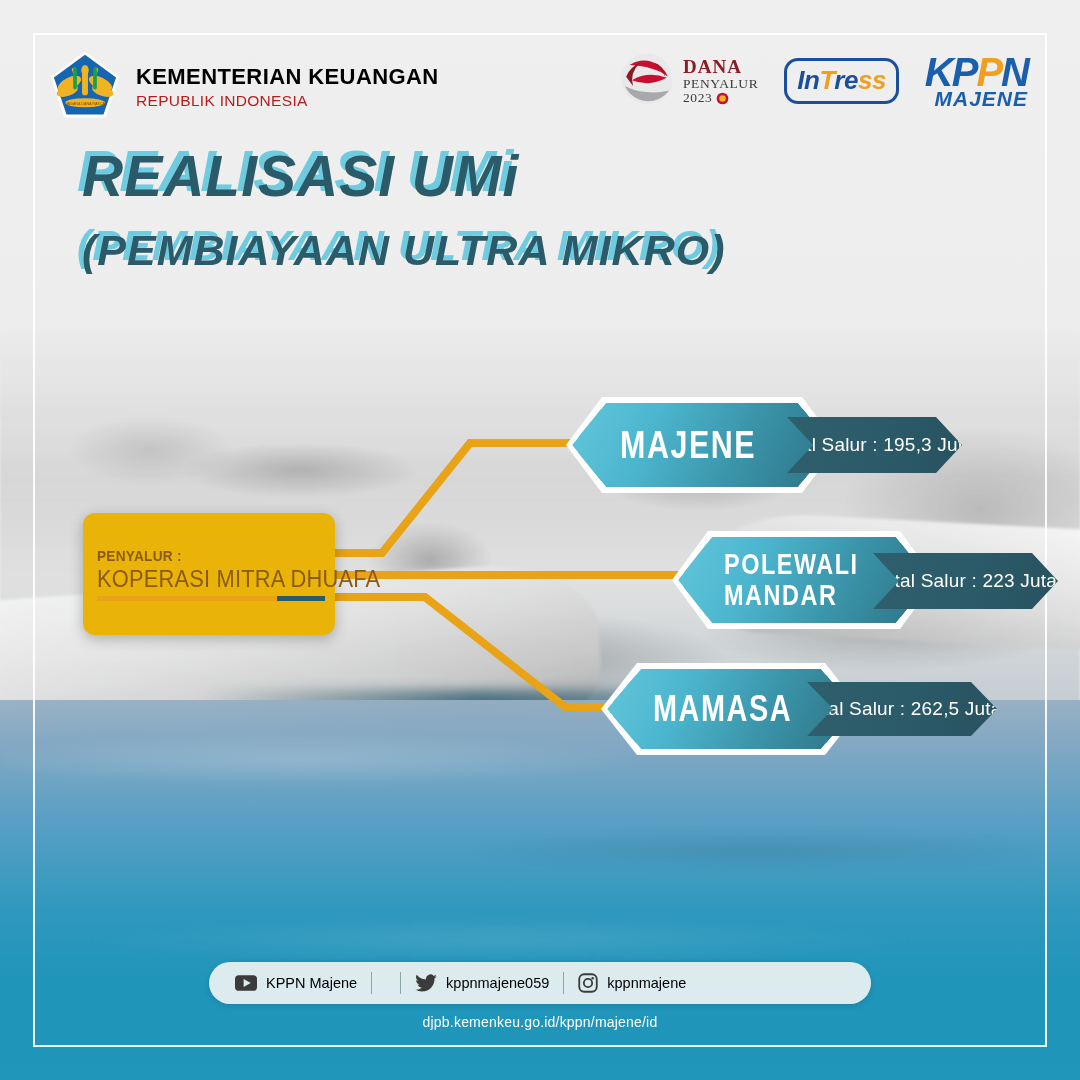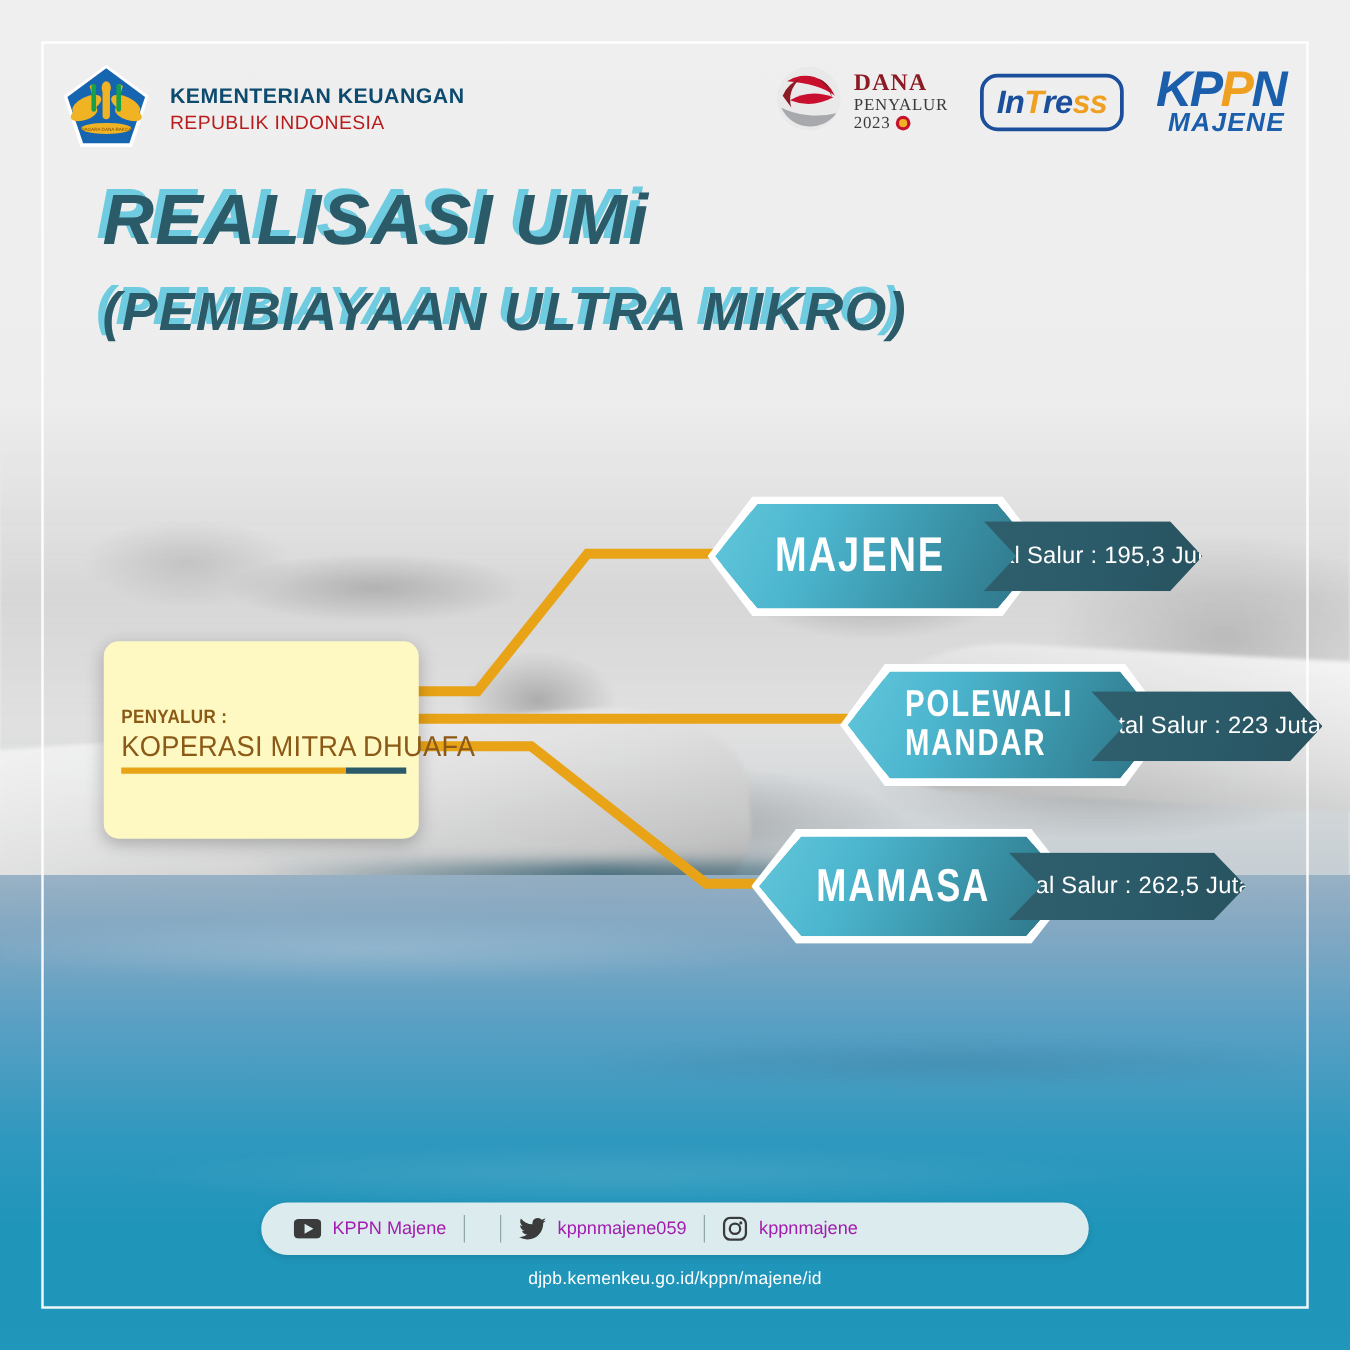--- a/index.html
+++ b/index.html
@@ -56,21 +56,21 @@
   .header-fade{position:absolute;left:0;top:0;width:1080px;height:300px;
      background:linear-gradient(180deg,#efefef 0%,#eeeeee 70%,rgba(238,238,238,0) 100%);}
 
   
   .frame{position:absolute;left:33px;top:33px;width:1014px;height:1014px;
      border:2px solid rgba(255,255,255,.92);box-sizing:border-box;pointer-events:none;}
 
   
   .kemenkeu{position:absolute;left:48px;top:48px;display:flex;align-items:center;gap:14px;}
   .kemenkeu .txt{line-height:1.35;}
-  .kemenkeu .l1{font-size:17px;font-weight:bold;color:#0c4a6e;letter-spacing:.4px;}
+  .kemenkeu .l1{font-size:22px;font-weight:bold;color:#000000;letter-spacing:.4px;}
   .kemenkeu .l2{font-size:15.5px;color:#b91c1c;letter-spacing:.3px;}
 
   .logos-right{position:absolute;right:52px;top:50px;display:flex;align-items:center;gap:26px;}
   .asean{display:flex;align-items:center;gap:7px;}
   .asean-txt{line-height:1.05;text-align:left;}
   .asean-txt .a1{font-size:19px;font-weight:bold;color:#8d1b24;letter-spacing:1px;font-family:"Liberation Serif",serif;}
   .asean-txt .a2{font-size:13.5px;color:#3a3a3a;letter-spacing:.6px;font-family:"Liberation Serif",serif;}
   .asean-txt .a3{font-size:13.5px;color:#3a3a3a;letter-spacing:.6px;font-family:"Liberation Serif",serif;display:flex;align-items:center;gap:4px;}
   .intress{border:3px solid #1b4f9c;border-radius:14px;padding:4px 10px 5px;
      position:relative;background:transparent;}
@@ -85,22 +85,22 @@
      letter-spacing:1px;line-height:1;}
   .t1{font-size:57px;}
   .t2{font-size:43px;margin-top:24px;}
   .t-line .sh{position:absolute;left:-5px;top:-5px;color:#6fcce0;z-index:1;white-space:nowrap;}
   .t-line .fg{position:relative;color:#2b5a68;z-index:2;white-space:nowrap;}
 
   
   .connectors{position:absolute;left:0;top:0;width:1080px;height:1080px;}
 
   
-  .source-box{position:absolute;left:83px;top:513px;width:252px;height:158px;
-     background:#fef9c3;border-radius:12px;
+  .source-box{position:absolute;left:83px;top:513px;width:252px;height:122px;
+     background:#eab308;border-radius:12px;
      box-shadow:0 4px 14px rgba(0,0,0,.25);
      display:flex;flex-direction:column;justify-content:center;padding:0 0 0 14px;box-sizing:border-box;}
   .source-box .sb-label{font-size:15.5px;font-weight:bold;color:#8a5a16;letter-spacing:.3px;
      font-stretch:condensed;transform:scaleX(.88);transform-origin:left center;}
   .source-box .sb-name{font-size:23px;color:#8a5a16;letter-spacing:.2px;margin-top:1px;
      transform:scaleX(.95);transform-origin:left center;white-space:nowrap;}
   .sb-underline{margin-top:3px;width:228px;height:5px;
      background:linear-gradient(90deg,#e8a317 0%,#e8a317 79%,#2b5a68 79%,#2b5a68 100%);}
 
   
@@ -126,21 +126,21 @@
      background:linear-gradient(100deg,#2f5f6d 0%,#2b5a68 55%,#28525f 100%);
      clip-path:polygon(0 0, calc(100% - 26px) 0, 100% 50%, calc(100% - 26px) 100%, 0 100%, 26px 50%);
      display:flex;align-items:center;justify-content:center;
      box-shadow:0 5px 12px rgba(0,0,0,.32);}
   .card .badge span{color:#ffffff;font-size:19px;letter-spacing:.2px;white-space:nowrap;}
 
   
   .social{position:absolute;left:209px;top:962px;width:662px;height:42px;
      background:#dcecee;border-radius:21px;display:flex;align-items:center;
      box-shadow:0 2px 6px rgba(0,0,0,.12);}
-  .soc{display:flex;align-items:center;gap:9px;color:#a21caf;font-size:14.5px;}
+  .soc{display:flex;align-items:center;gap:9px;color:#000000;font-size:14.5px;}
   .sep{width:1px;height:22px;background:#8fa7ab;margin:0 14px;}
   .url{position:absolute;left:0;top:1014px;width:1080px;text-align:center;
      color:#ffffff;font-size:14px;letter-spacing:.2px;}
   .icn{display:inline-flex;align-items:center;justify-content:center;}
 </style>
 </head>
 <body>
 
 <div id="canvas">
 

